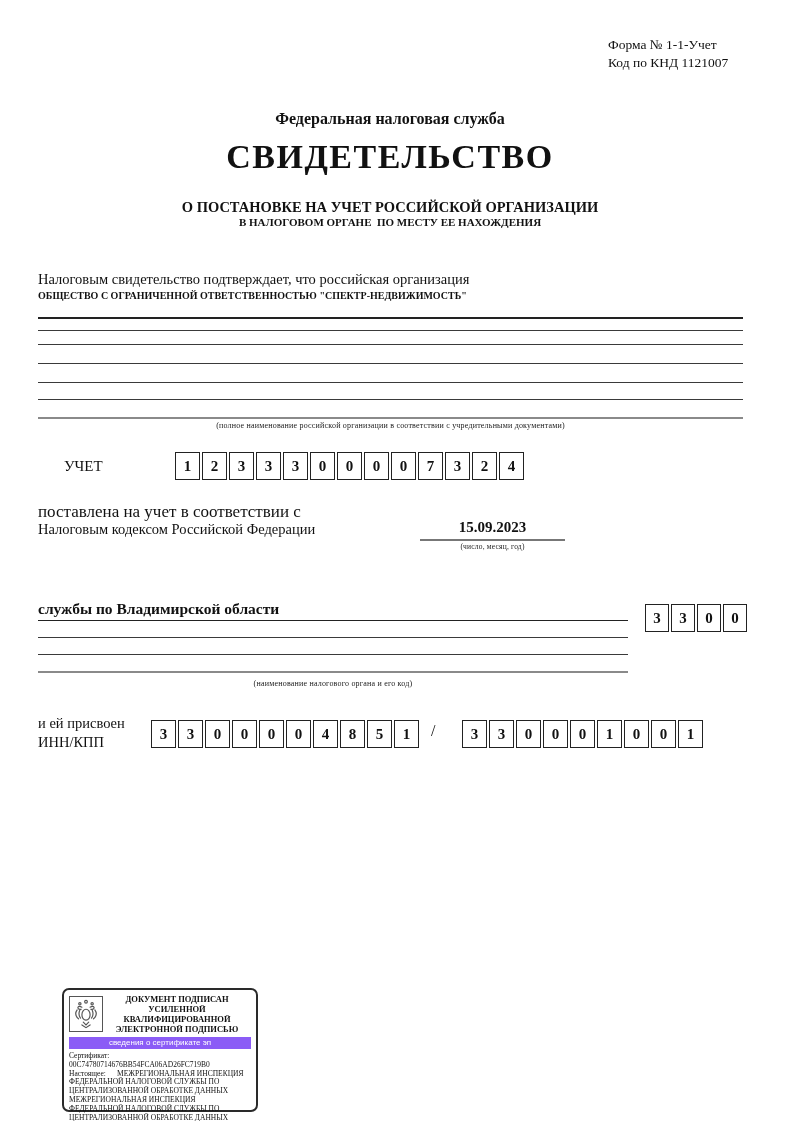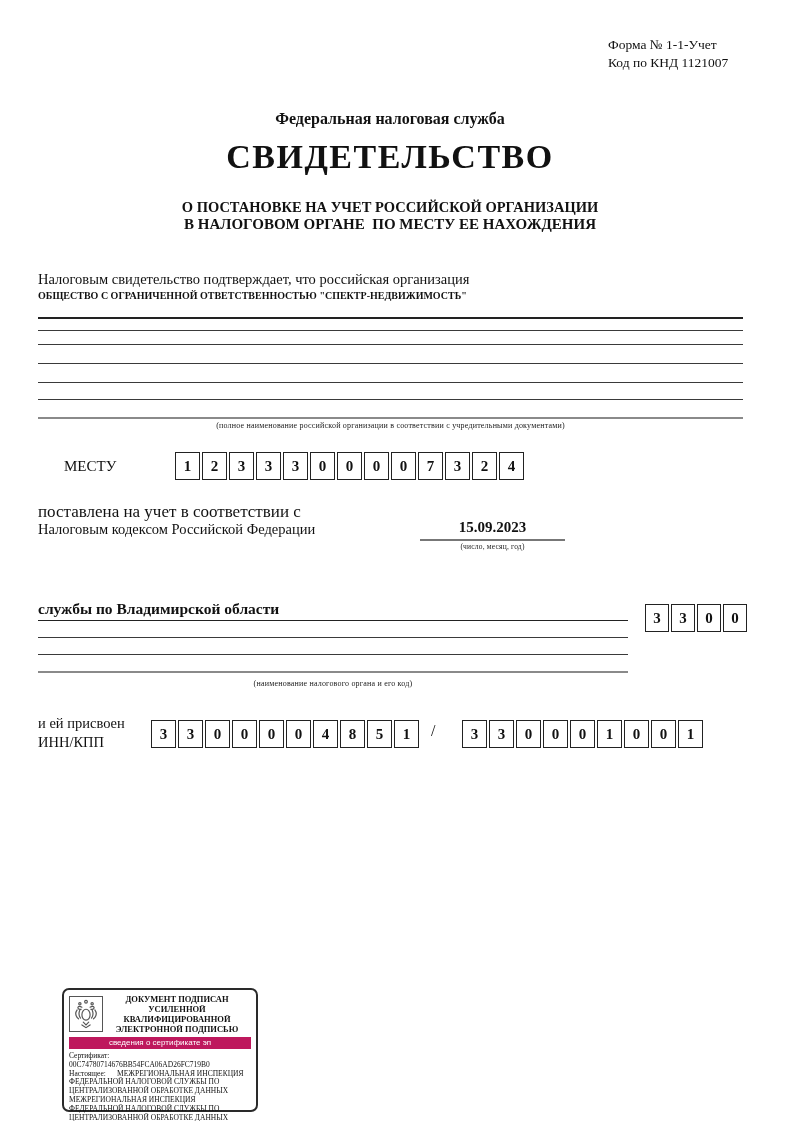--- a/index.html
+++ b/index.html
@@ -14,21 +14,21 @@
   .abs{position:absolute;}
   .b{font-weight:bold;}
   .center{text-align:center;}
   .pre{white-space:pre-wrap;}
 
   .form-info{left:608px;top:36px;font-size:13.5px;line-height:17.5px;}
 
   .agency{left:0;right:0;top:110px;font-size:16px;}
   .doc-title{left:0;right:0;top:138px;font-size:34px;letter-spacing:1.5px;}
   .subtitle1{left:0;right:0;top:199px;font-size:14.5px;}
-  .subtitle2{left:0;right:0;top:216px;font-size:15px;}
+  .subtitle2{left:0;right:0;top:216px;font-size:11px;}
 
   .intro{left:38px;top:271px;font-size:14.5px;}
   .orgname{left:38px;right:37px;top:290px;height:27px;font-size:10px;border-bottom:2px solid #222;}
 
   .rule{border-bottom:1.4px solid #3a3a3a;height:0;}
   .rule-thick{border-bottom:2.2px solid #8a8a8a;height:0;}
   .w-full{left:38px;right:37px;}
   .w-tax{left:38px;width:590px;}
 
   .caption{font-size:8px;color:#1a1a1a;letter-spacing:.2px;}
@@ -67,21 +67,21 @@
     box-sizing:border-box;border:2px solid #2a2a2a;border-radius:7px;
     padding:4px 5px 3px 5px;background:#fff;
   }
   .stamp-head{display:flex;align-items:center;}
   .emblem{
     box-sizing:border-box;width:34px;height:36px;flex:0 0 34px;
     border:1.2px solid #555;display:flex;align-items:center;justify-content:center;
   }
   .stamp-title{flex:1;text-align:center;font-size:8.5px;line-height:10px;font-weight:bold;}
   .stamp-bar{
-    margin-top:3px;background:#be185d;color:#fff;height:12px;
+    margin-top:3px;background:#8b5cf6;color:#fff;height:12px;
     font-family:"Liberation Sans","DejaVu Sans",sans-serif;
     font-size:8px;line-height:12px;text-align:center;
   }
   .stamp-body{margin-top:3px;font-size:7.5px;line-height:8.8px;color:#111;}
   .stamp-label{display:inline-block;min-width:48px;}
 </style>
 </head>
 <body>
 
 <div class="page">
@@ -100,21 +100,21 @@
   <div class="abs b orgname">ОБЩЕСТВО С ОГРАНИЧЕННОЙ ОТВЕТСТВЕННОСТЬЮ "СПЕКТР-НЕДВИЖИМОСТЬ"</div>
 
   <div class="abs rule w-full" style="top:330px"></div>
   <div class="abs rule w-full" style="top:344px"></div>
   <div class="abs rule w-full" style="top:363px"></div>
   <div class="abs rule w-full" style="top:382px"></div>
   <div class="abs rule w-full" style="top:399px"></div>
   <div class="abs rule-thick w-full" style="top:417px"></div>
   <div class="abs center caption w-full" style="top:421px">(полное наименование российской организации в соответствии с учредительными документами)</div>
 
-  <div class="abs ogrn-label">МЕСТУ</div>
+  <div class="abs ogrn-label">УЧЕТ</div>
   <div class="abs cells ogrn-cells">
       <span class="cell">1</span>
       <span class="cell">2</span>
       <span class="cell">3</span>
       <span class="cell">3</span>
       <span class="cell">3</span>
       <span class="cell">0</span>
       <span class="cell">0</span>
       <span class="cell">0</span>
       <span class="cell">0</span>

